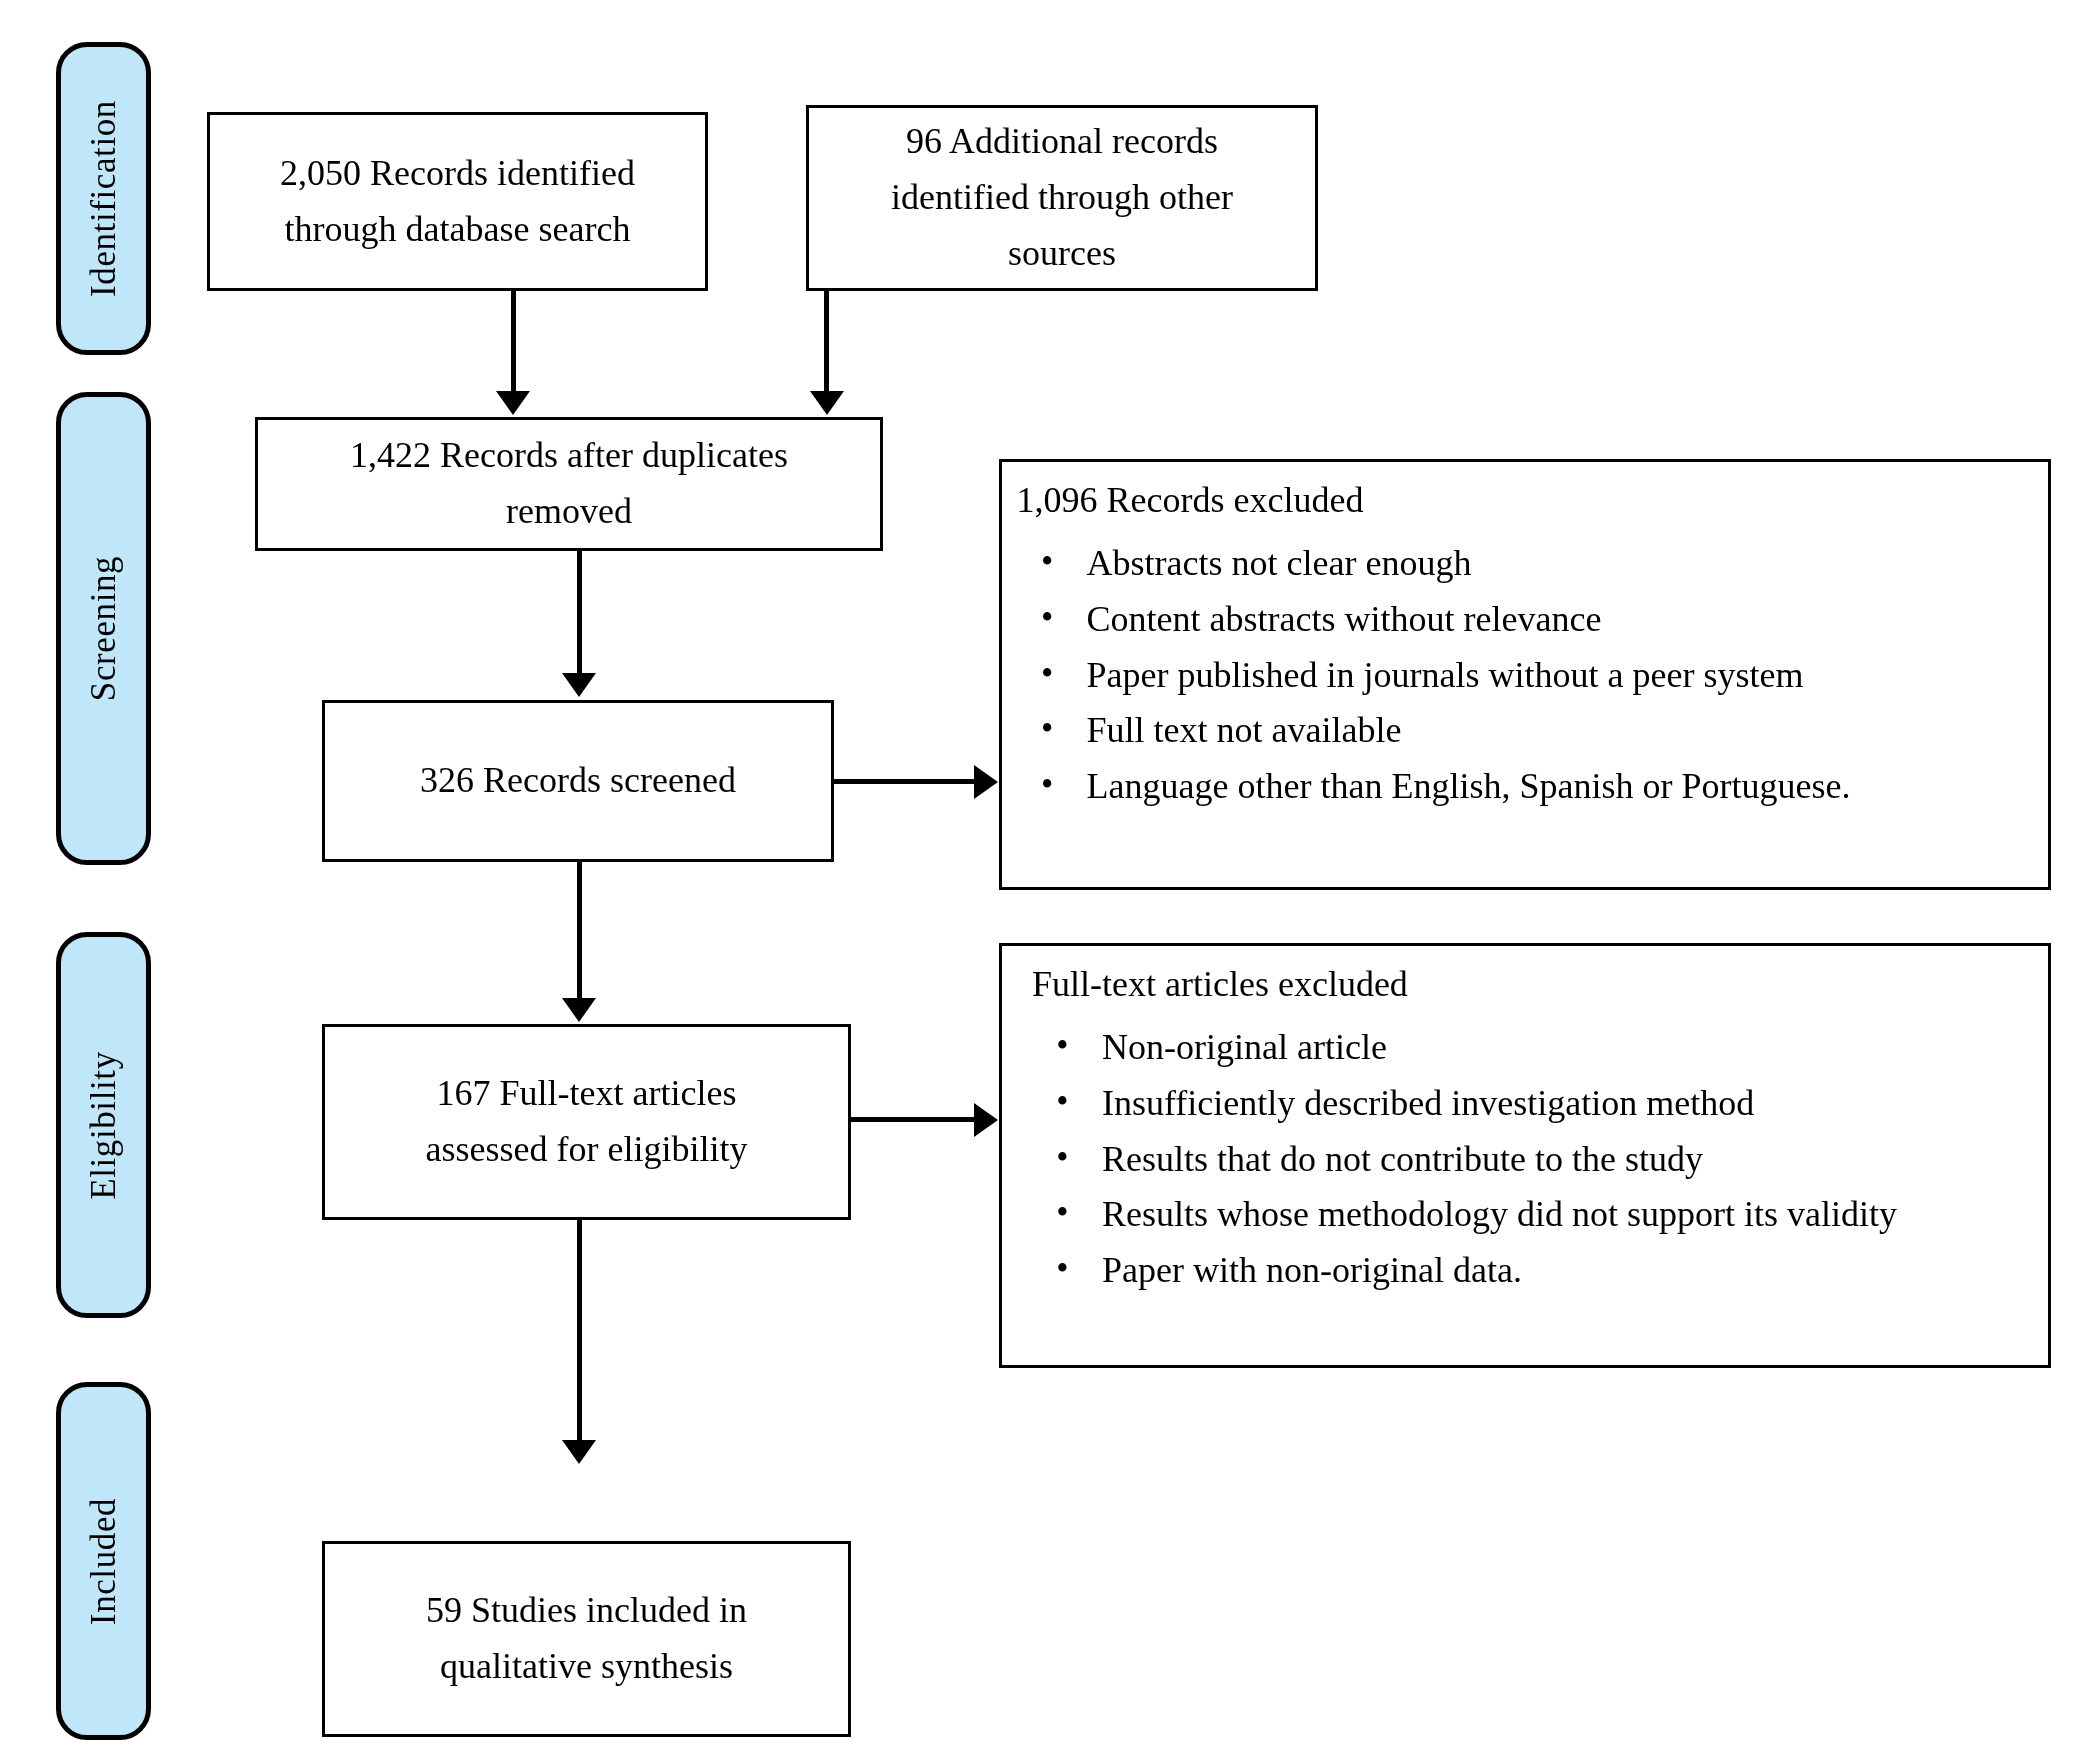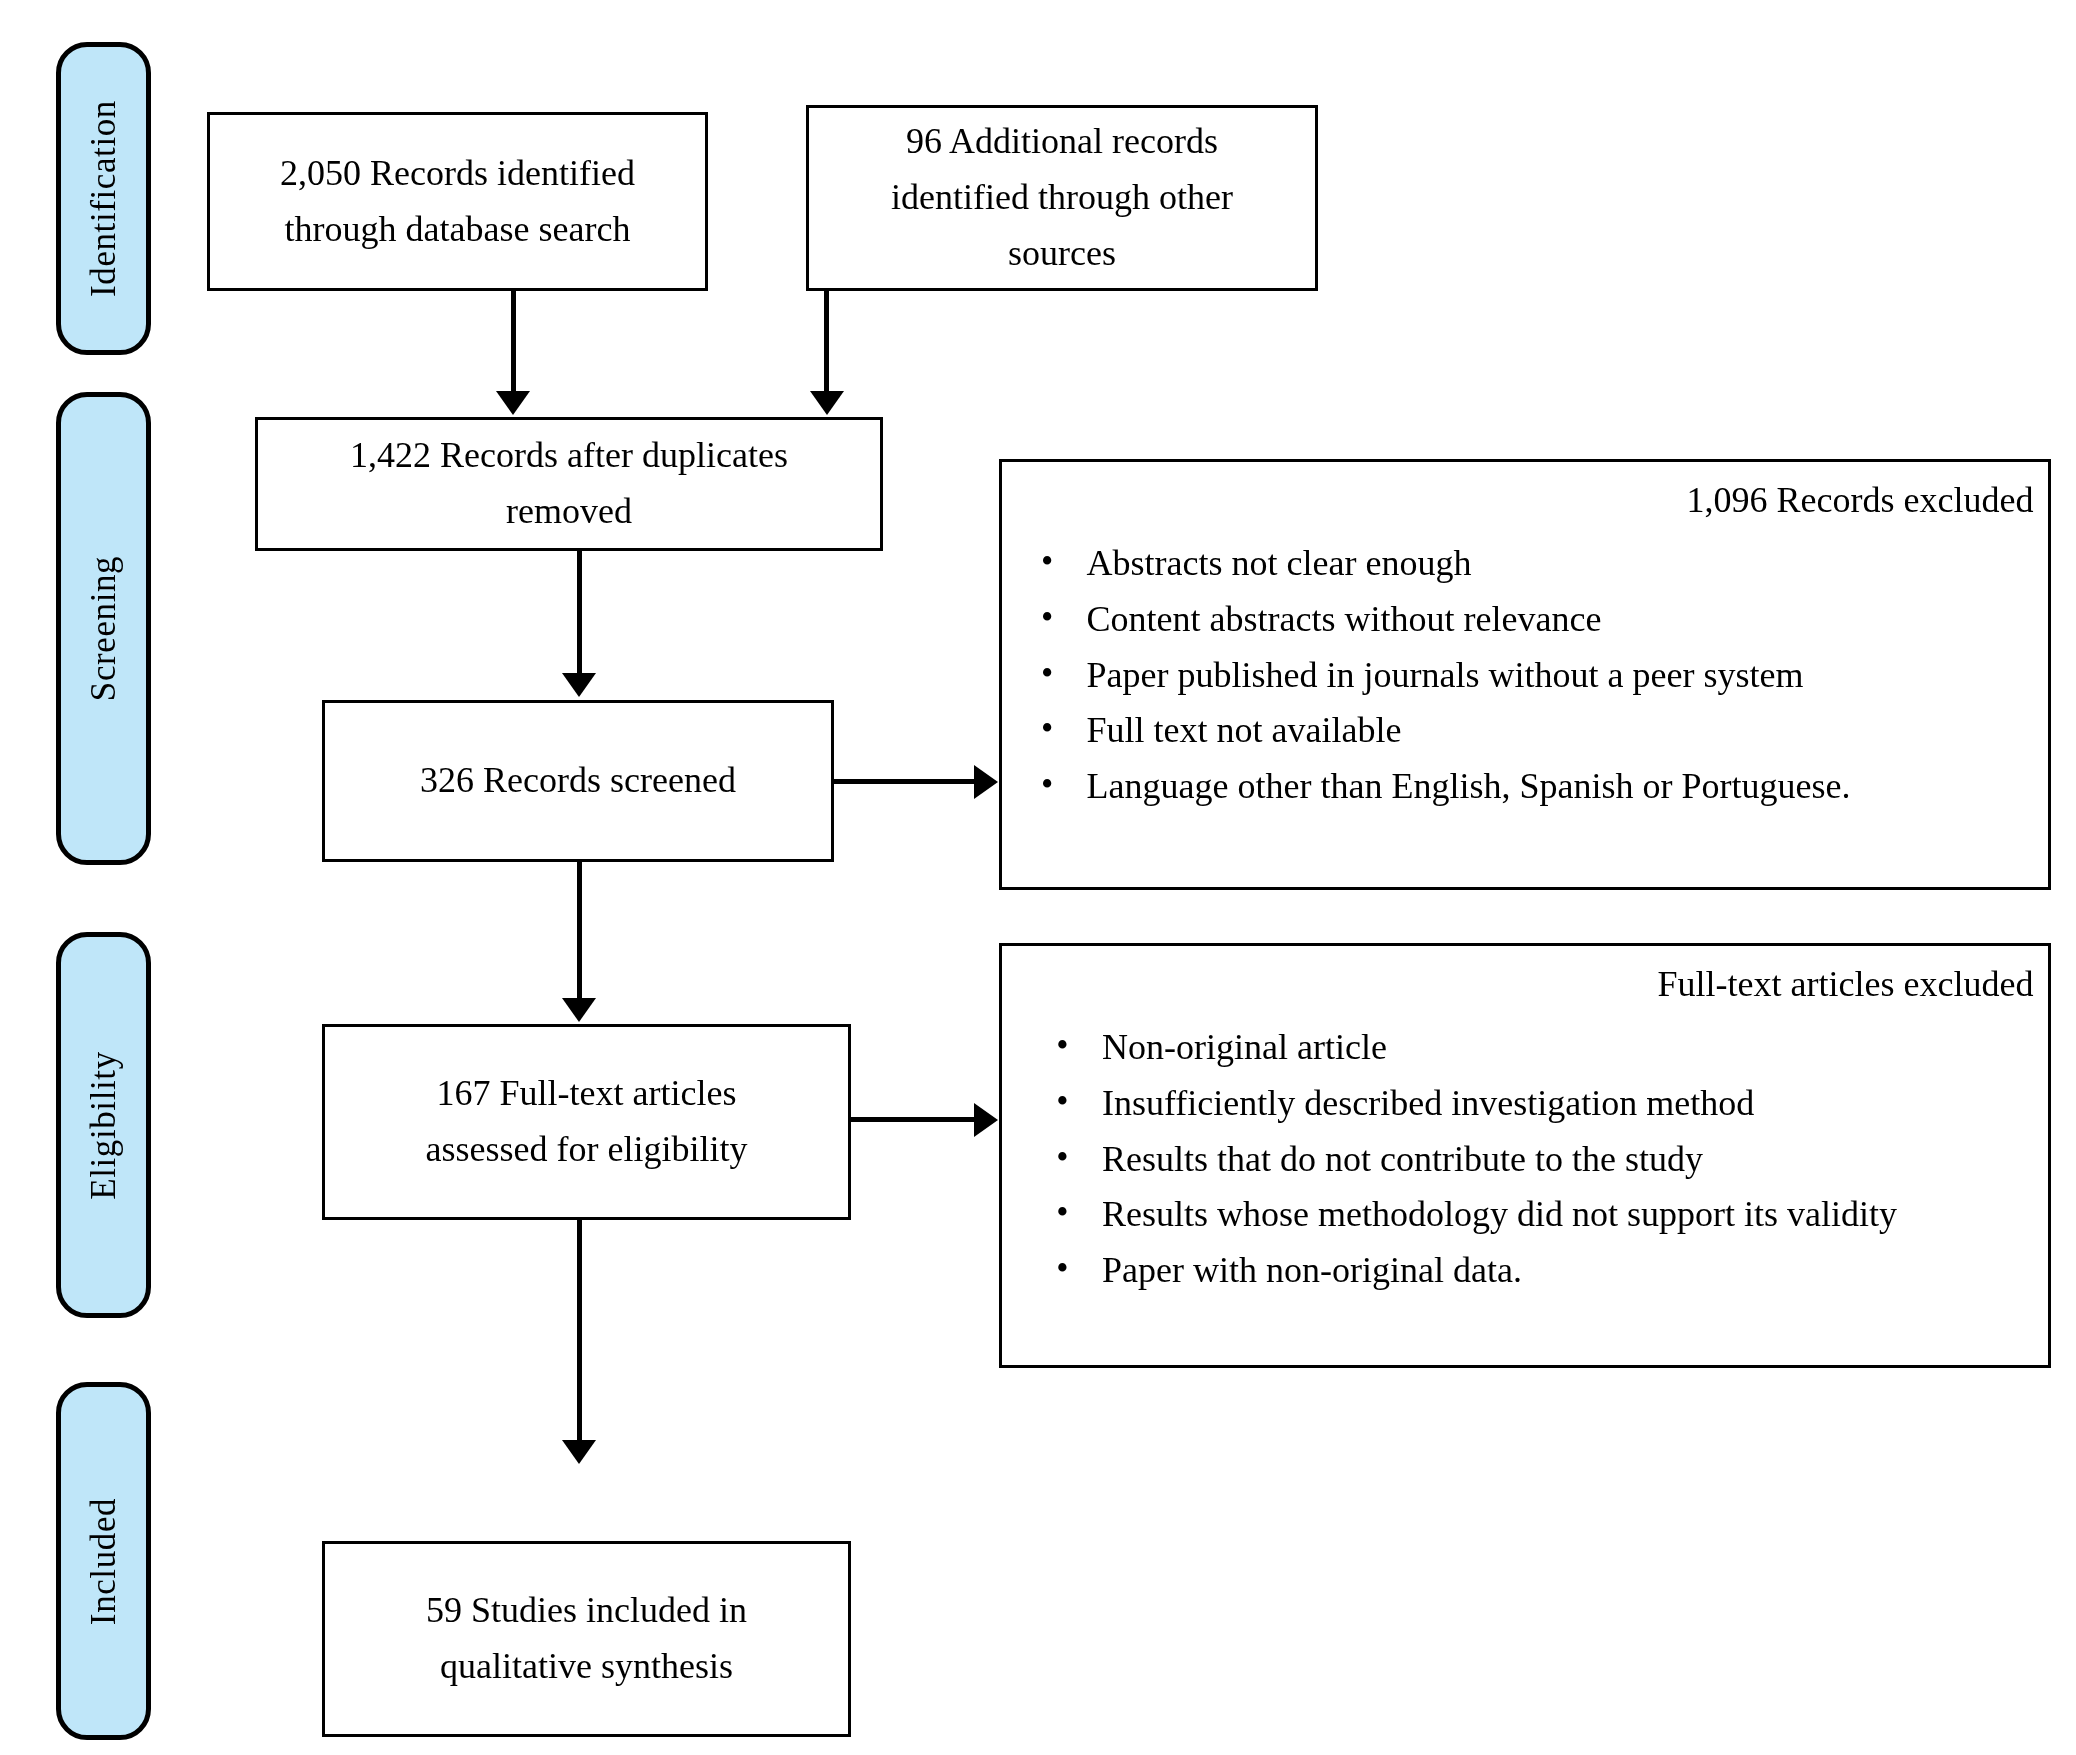--- a/index.html
+++ b/index.html
@@ -58,21 +58,21 @@
   
   .xbox {
     position: absolute;
     background: #ffffff;
     border: 3.9px solid #000000;
     box-sizing: border-box;
     padding: 12.3px 14.6px 12.3px 14.6px;
   }
   .xbox .xtitle {
     font-size: 36px;
-    text-align: right;
+    text-align: left;
     line-height: 1.45;
     margin-bottom: 5.6px;
   }
   .xbox ul {
     list-style: none;
     margin: 12px;
     padding: 0;
   }
   .xbox li {
     position: relative;

